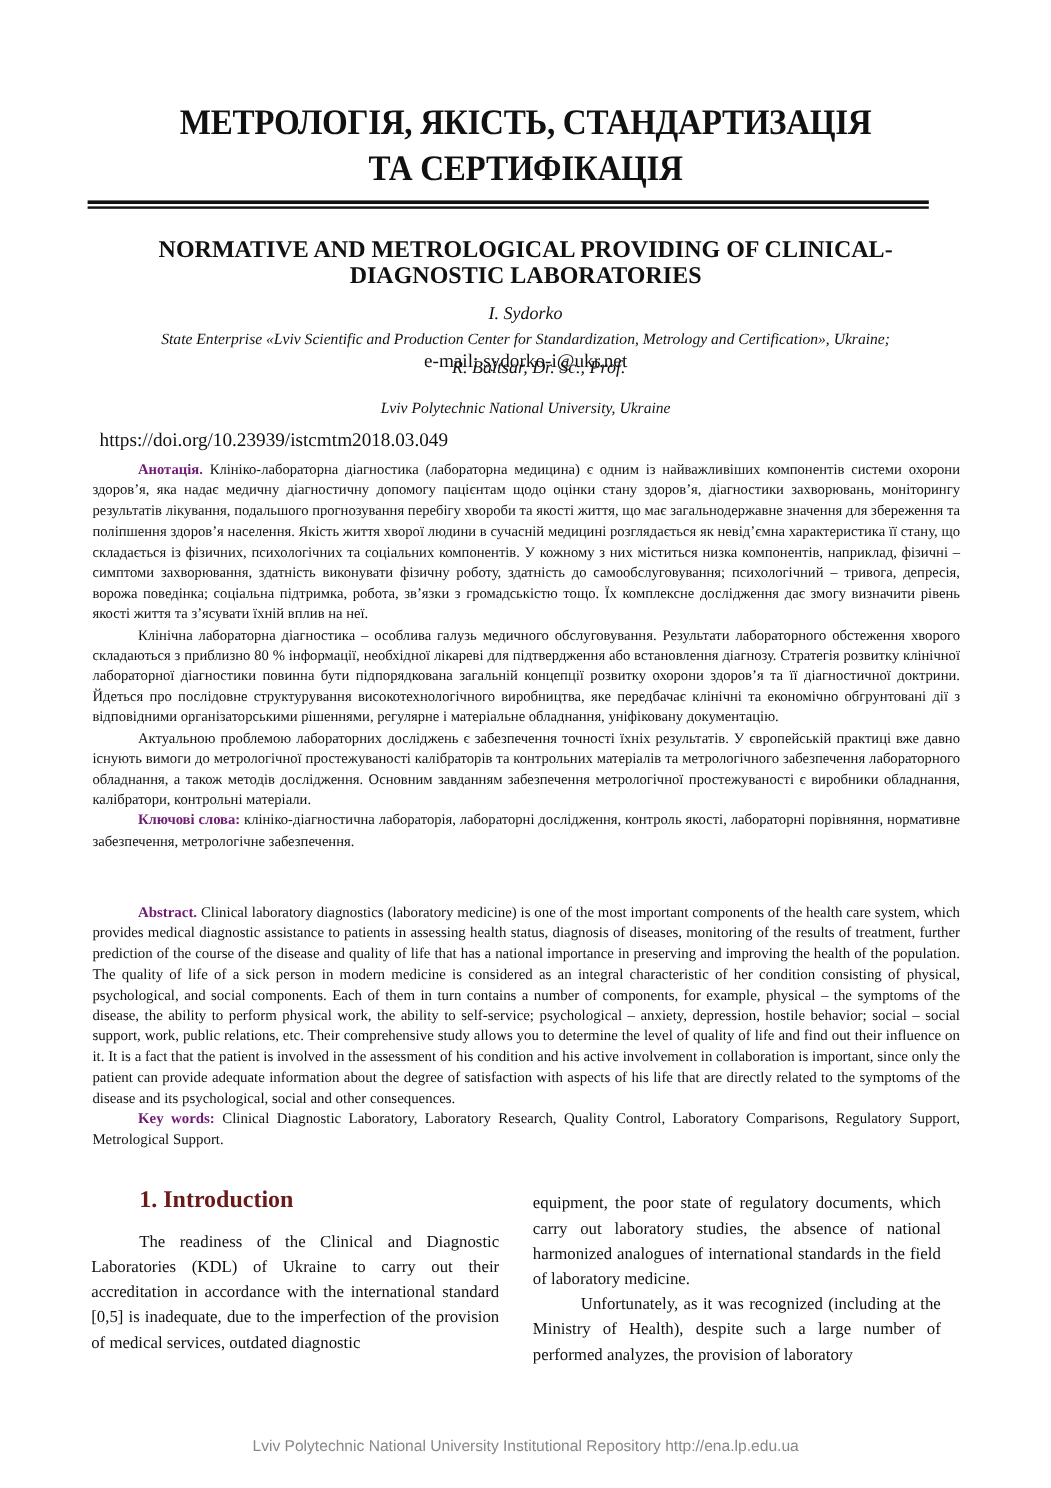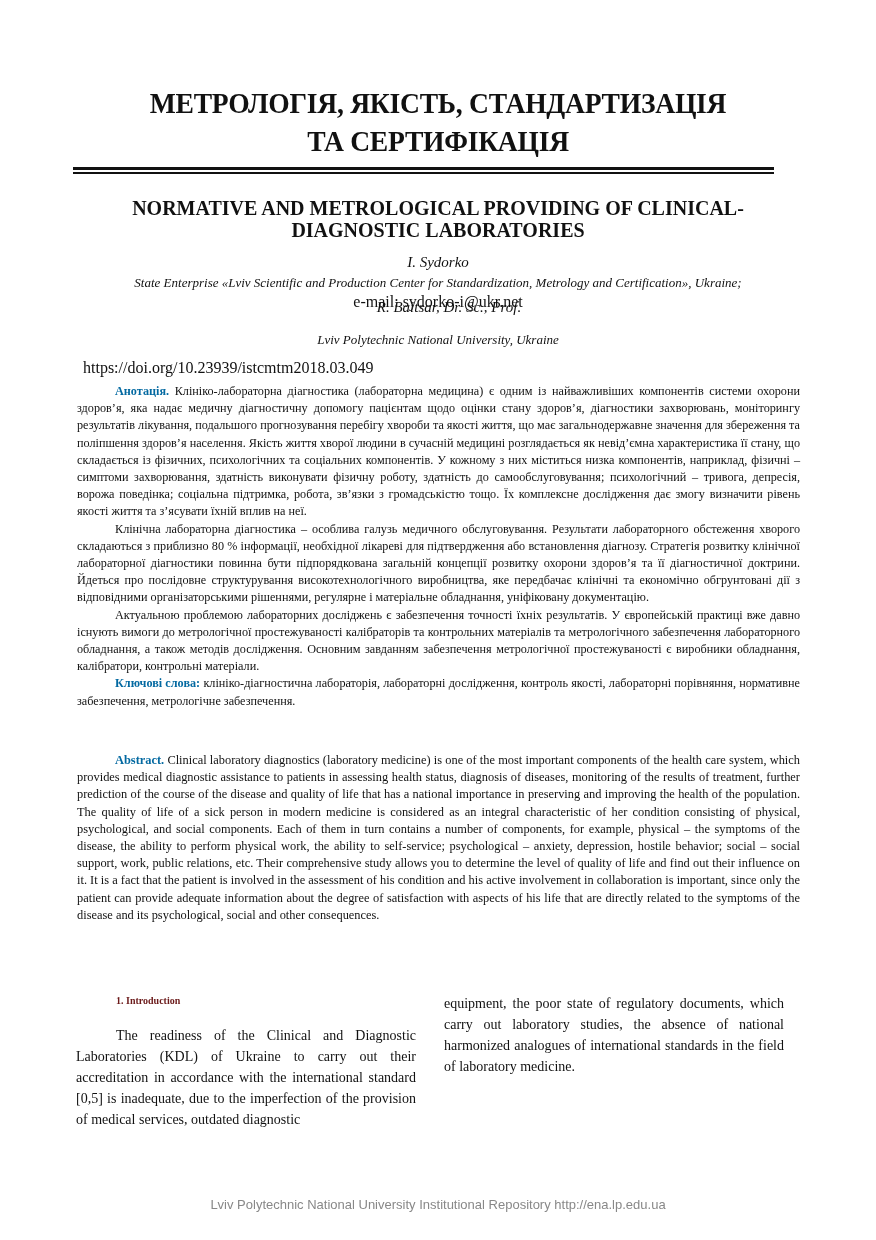--- a/index.html
+++ b/index.html
@@ -16,25 +16,25 @@
   .author { position: absolute; left: 0; width: 876px; text-align: center;
          font-weight: normal; font-style: italic; font-size: 15px; }
   .affil { position: absolute; left: 0; width: 876px; text-align: center;
          font-style: italic; font-size: 13px; }
   .email { position: absolute; left: 0; width: 876px; text-align: center; font-size: 16px; }
   .doi { position: absolute; top: 359px; left: 83px; font-size: 16px; }
   .abstract-block { position: absolute; left: 77px; width: 723px; font-size: 12.2px;
          line-height: 17.2px; text-align: justify; }
   .abstract-block p { margin: 0; text-indent: 38px; }
   .abstract-en { font-size: 12.4px; line-height: 17.2px; }
-  .label { color: #0369a1; font-weight: bold; }
+  .label { color: #701a75; font-weight: bold; }
   .col { position: absolute; width: 340px; font-size: 14px; line-height: 21px; text-align: justify; }
   .col p { margin: 0; text-indent: 40px; }
   .col p.noindent { text-indent: 0; }
-  .section-heading { color: #6b1a1a; font-weight: bold; font-size: 10px; margin: 0 0 14px 40px; }
+  .section-heading { color: #6b1a1a; font-weight: bold; font-size: 20px; margin: 0 0 14px 40px; }
   .footer { position: absolute; top: 1197px; left: 0; width: 876px; text-align: center;
          font-family: "Liberation Sans", sans-serif; font-size: 13px; color: #888; }
 </style>
 </head>
 <body>
 
 <div class="journal-title">
   <div>МЕТРОЛОГІЯ, ЯКІСТЬ, СТАНДАРТИЗАЦІЯ</div>
   <div>ТА СЕРТИФІКАЦІЯ</div>
 </div>
@@ -53,24 +53,26 @@
 
 <div class="abstract-block" style="top:383px;">
   <p><span class="label">Анотація.</span> <span>Клініко-лабораторна діагностика (лабораторна медицина) є одним із найважливіших компонентів системи охорони здоров’я, яка надає медичну діагностичну допомогу пацієнтам щодо оцінки стану здоров’я, діагностики захворювань, моніторингу результатів лікування, подальшого прогнозування перебігу хвороби та якості життя, що має загальнодержавне значення для збереження та поліпшення здоров’я населення. Якість життя хворої людини в сучасній медицині розглядається як невід’ємна характеристика її стану, що складається із фізичних, психологічних та соціальних компонентів. У кожному з них міститься низка компонентів, наприклад, фізичні – симптоми захворювання, здатність виконувати фізичну роботу, здатність до самообслуговування; психологічний – тривога, депресія, ворожа поведінка; соціальна підтримка, робота, зв’язки з громадськістю тощо. Їх комплексне дослідження дає змогу визначити рівень якості життя та з’ясувати їхній вплив на неї.</span></p>
   <p>Клінічна лабораторна діагностика – особлива галузь медичного обслуговування. Результати лабораторного обстеження хворого складаються з приблизно 80 % інформації, необхідної лікареві для підтвердження або встановлення діагнозу. Стратегія розвитку клінічної лабораторної діагностики повинна бути підпорядкована загальній концепції розвитку охорони здоров’я та її діагностичної доктрини. Йдеться про послідовне структурування високотехнологічного виробництва, яке передбачає клінічні та економічно обгрунтовані дії з відповідними організаторськими рішеннями, регулярне і матеріальне обладнання, уніфіковану документацію.</p>
   <p>Актуальною проблемою лабораторних досліджень є забезпечення точності їхніх результатів. У європейській практиці вже давно існують вимоги до метрологічної простежуваності калібраторів та контрольних матеріалів та метрологічного забезпечення лабораторного обладнання, а також методів дослідження. Основним завданням забезпечення метрологічної простежуваності є виробники обладнання, калібратори, контрольні матеріали.</p>
   <p><span class="label">Ключові слова:</span> <span>клініко-діагностична лабораторія, лабораторні дослідження, контроль якості, лабораторні порівняння, нормативне забезпечення, метрологічне забезпечення.</span></p>
 </div>
 
 <div class="abstract-block abstract-en" style="top:752px;">
   <p><span class="label">Abstract.</span> <span>Clinical laboratory diagnostics (laboratory medicine) is one of the most important components of the health care system, which provides medical diagnostic assistance to patients in assessing health status, diagnosis of diseases, monitoring of the results of treatment, further prediction of the course of the disease and quality of life that has a national importance in preserving and improving the health of the population. The quality of life of a sick person in modern medicine is considered as an integral characteristic of her condition consisting of physical, psychological, and social components. Each of them in turn contains a number of components, for example, physical – the symptoms of the disease, the ability to perform physical work, the ability to self-service; psychological – anxiety, depression, hostile behavior; social – social support, work, public relations, etc. Their comprehensive study allows you to determine the level of quality of life and find out their influence on it. It is a fact that the patient is involved in the assessment of his condition and his active involvement in collaboration is important, since only the patient can provide adequate information about the degree of satisfaction with aspects of his life that are directly related to the symptoms of the disease and its psychological, social and other consequences.</span></p>
+  <p><span class="label">Key words:</span> <span>Clinical Diagnostic Laboratory, Laboratory Research, Quality Control, Laboratory Comparisons, Regulatory Support, Metrological Support.</span></p>
 </div>
 
 <div class="col" style="top:990px; left:76px;">
   <div class="section-heading">1. Introduction</div>
   <p>The readiness of the Clinical and Diagnostic Laboratories (KDL) of Ukraine to carry out their accreditation in accordance with the international standard [0,5] is inadequate, due to the imperfection of the provision of medical services, outdated diagnostic</p>
 </div>
 
 <div class="col" style="top:993px; left:444px;">
   <p class="noindent">equipment, the poor state of regulatory documents, which carry out laboratory studies, the absence of national harmonized analogues of international standards in the field of laboratory medicine.</p>
+  <p>Unfortunately, as it was recognized (including at the Ministry of Health), despite such a large number of performed analyzes, the provision of laboratory</p>
 </div>
 
 <div class="footer">Lviv Polytechnic National University Institutional Repository http://ena.lp.edu.ua</div>
 
 </body></html>

